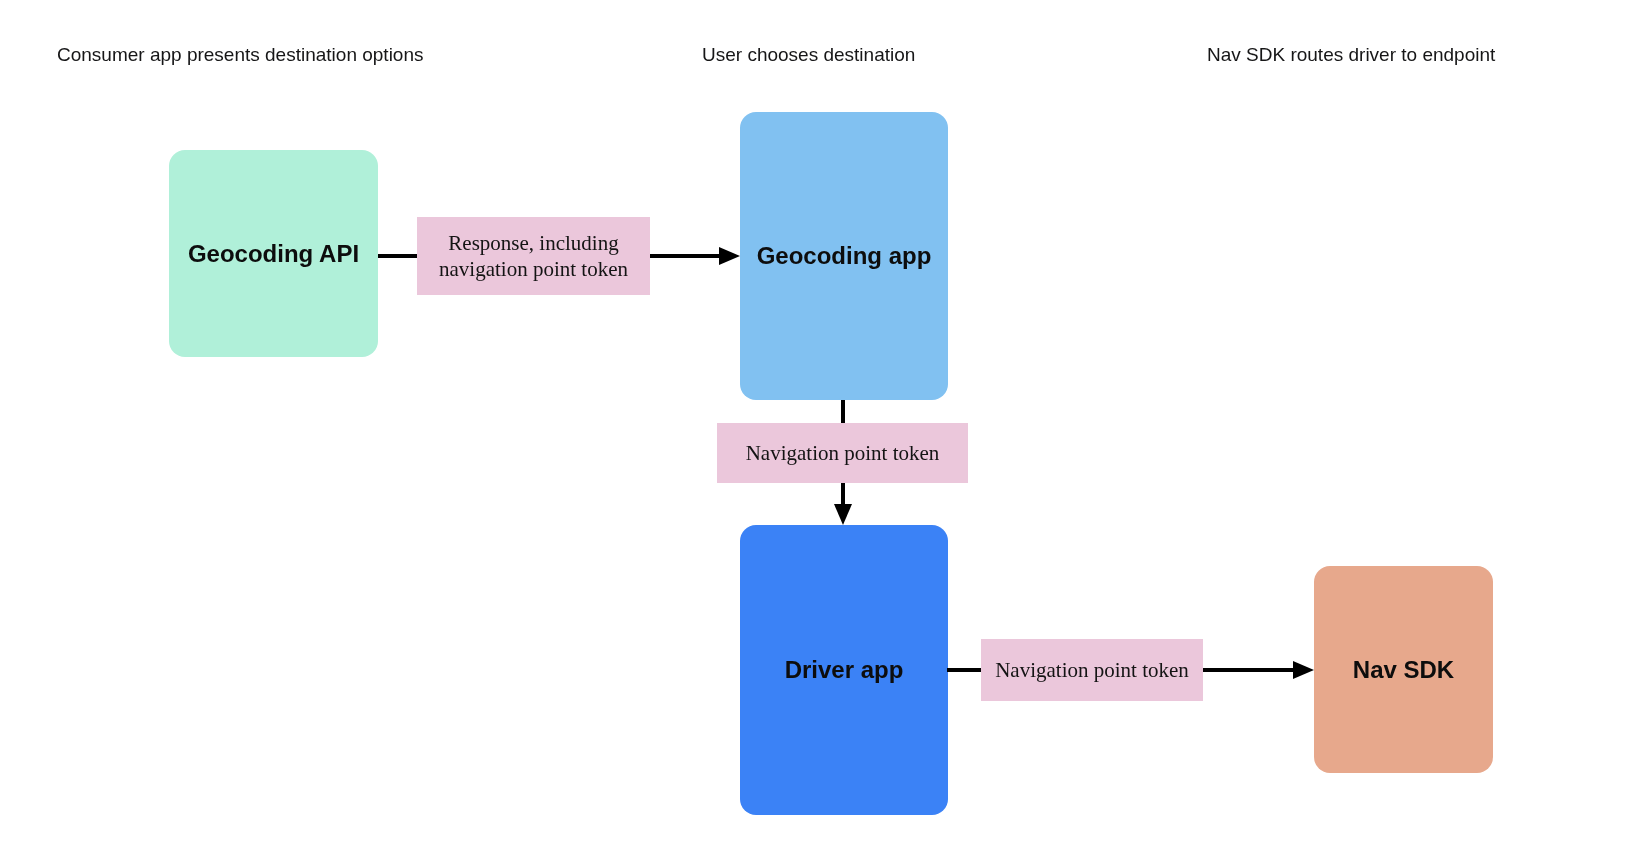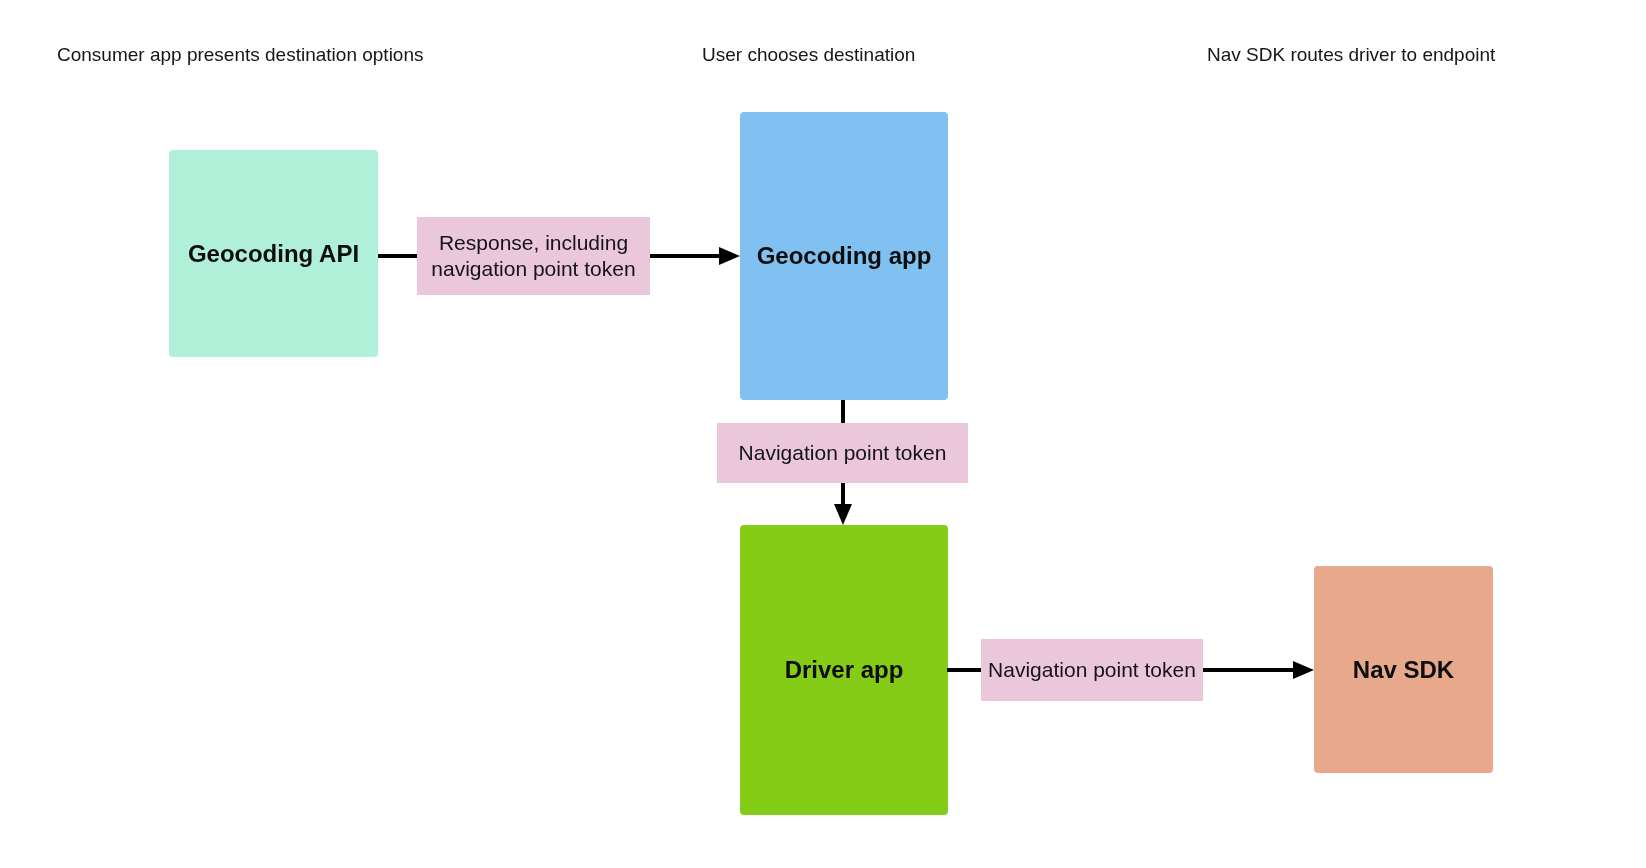--- a/index.html
+++ b/index.html
@@ -18,46 +18,47 @@
   .stage-title {
     position: absolute;
     top: 40px;
     font-size: 19px;
     line-height: 30px;
     color: #161617;
     white-space: nowrap;
   }
   .node {
     position: absolute;
-    border-radius: 4px;
+    border-radius: 16px;
     display: flex;
     align-items: center;
     justify-content: center;
     font-size: 24px;
     font-weight: 700;
     color: #0d0d0d;
     text-align: center;
   }
   .node-geocoding { left: 169px; top: 150px; width: 209px; height: 207px; background: #b0f0d9; }
   .node-consumer  { left: 740px; top: 112px; width: 208px; height: 288px; background: #81c1f1; }
-  .node-driver    { left: 740px; top: 525px; width: 208px; height: 290px; background: #84cc16; }
+  .node-driver    { left: 740px; top: 525px; width: 208px; height: 290px; background: #3b82f6; }
   .node-navsdk    { left: 1314px; top: 566px; width: 179px; height: 207px; background: #e7a88c; }
 
   .edge-label {
     position: absolute;
     background: #ebc7db;
     color: #141414;
     font-size: 21px;
     line-height: 26px;
     display: flex;
     align-items: center;
     justify-content: center;
     text-align: center;
     box-sizing: border-box;
     padding: 2px 4px;
+    font-family: Liberation Serif, serif;
   }
   .edge-label-1 { left: 417px; top: 217px; width: 233px; height: 78px; }
   .edge-label-2 { left: 717px; top: 423px; width: 251px; height: 60px; }
   .edge-label-3 { left: 981px; top: 639px; width: 222px; height: 62px; }
 
   .shaft { position: absolute; background: #000000; }
   .shaft-a1 { left: 378px; top: 254px; width: 39px; height: 4px; }
   .shaft-a2 { left: 650px; top: 254px; width: 72px; height: 4px; }
   .shaft-b1 { left: 841px; top: 400px; width: 4px; height: 23px; }
   .shaft-b2 { left: 841px; top: 483px; width: 4px; height: 23px; }

